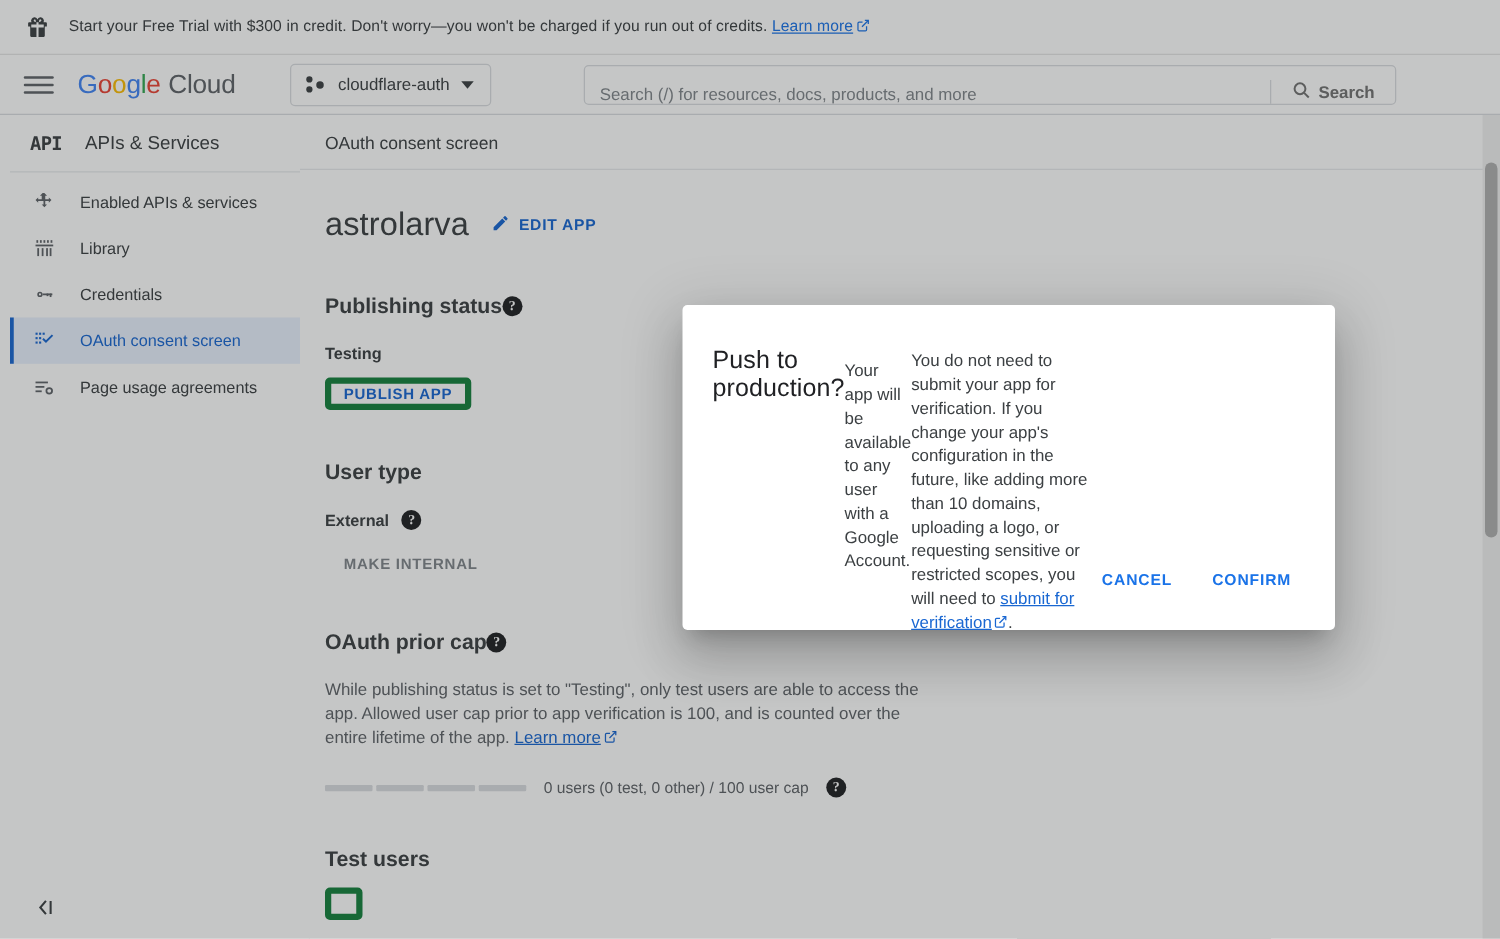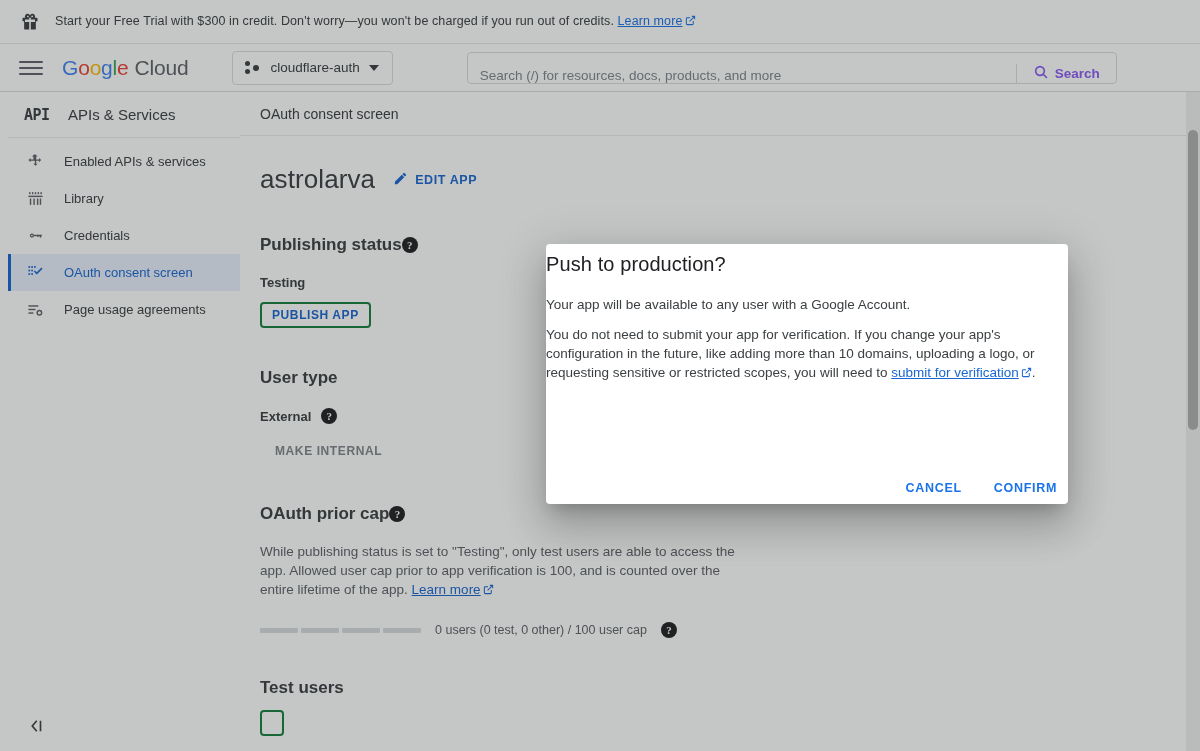--- a/index.html
+++ b/index.html
@@ -90,21 +90,21 @@
   }
   .searchwrap input {
     flex: 1; border: none; outline: none; background: transparent;
     font-size: 13.5px; color: #3c4043; padding: 0 12px;
     font-family: "Liberation Sans", sans-serif;
   }
   .searchwrap input::placeholder { color: #80868b; }
   .search-btn {
     border: none; border-left: 1px solid #dadce0; background: transparent;
     display: flex; align-items: center; gap: 6px; padding: 0 16px;
-    color: #8b5cf6; font-size: 13.5px; font-weight: bold; cursor: pointer;
+    color: #737373; font-size: 13.5px; font-weight: bold; cursor: pointer;
     font-family: "Liberation Sans", sans-serif;
   }
 
   
   .sidebar {
     position: absolute; left: 8px; top: 92px;
     width: 240px; height: 659px;
     background: #fff; border-right: 1px solid #e0e0e0;
   }
   .side-head {
@@ -169,21 +169,21 @@
     display: flex; align-items: center; justify-content: center;
     cursor: pointer; font-family: "Liberation Serif", serif;
   }
   .status-line {
     margin-top: 20px; font-size: 13px; font-weight: bold; color: #3c4043;
     display: flex; align-items: center; gap: 10px;
   }
   .btn-outline {
     margin-top: 12px; display: inline-flex; align-items: center;
     height: 26px; padding: 0 10px;
-    border: 2px solid #15803d; border-radius: 4px; background: #fff;
+    border: 5px solid #15803d; border-radius: 4px; background: #fff;
     color: #1967d2; font-size: 12px; font-weight: bold; letter-spacing: .6px;
     cursor: pointer; font-family: "Liberation Sans", sans-serif;
   }
   .btn-flat-disabled {
     margin-top: 14px; margin-left: 7px; display: inline-flex; align-items: center;
     height: 26px; padding: 0 8px; border: none; background: transparent;
     color: #80868b; font-size: 12px; font-weight: bold; letter-spacing: .6px;
     font-family: "Liberation Sans", sans-serif; cursor: default;
   }
   .para {
@@ -213,21 +213,22 @@
     position: absolute; inset: 0;
     background: rgba(32,33,36,.26);
   }
   .dialog {
     position: absolute; left: 546px; top: 244px;
     width: 522px; height: 260px;
     background: #fff; border-radius: 4px;
     box-shadow: 0 11px 15px -7px rgba(0,0,0,.2),
                 0 24px 38px 3px rgba(0,0,0,.14),
                 0 9px 46px 8px rgba(0,0,0,.12);
-    display: flex; flex-direction: column;
+    padding: 24px;
+    display: flex; flex-direction: row;
   }
   .dlg-title {
     font-size: 20px; color: #202124; letter-spacing: .1px; margin: 9px 0 0 0;
   }
   .dlg-p {
     font-size: 13.5px; line-height: 19px; color: #3c4043; margin-top: 19px;
   }
   .dlg-p.second { margin-top: 11px; }
   .dlg-p a { color: #1967d2; text-decoration: underline; cursor: pointer; }
   .dlg-actions {

